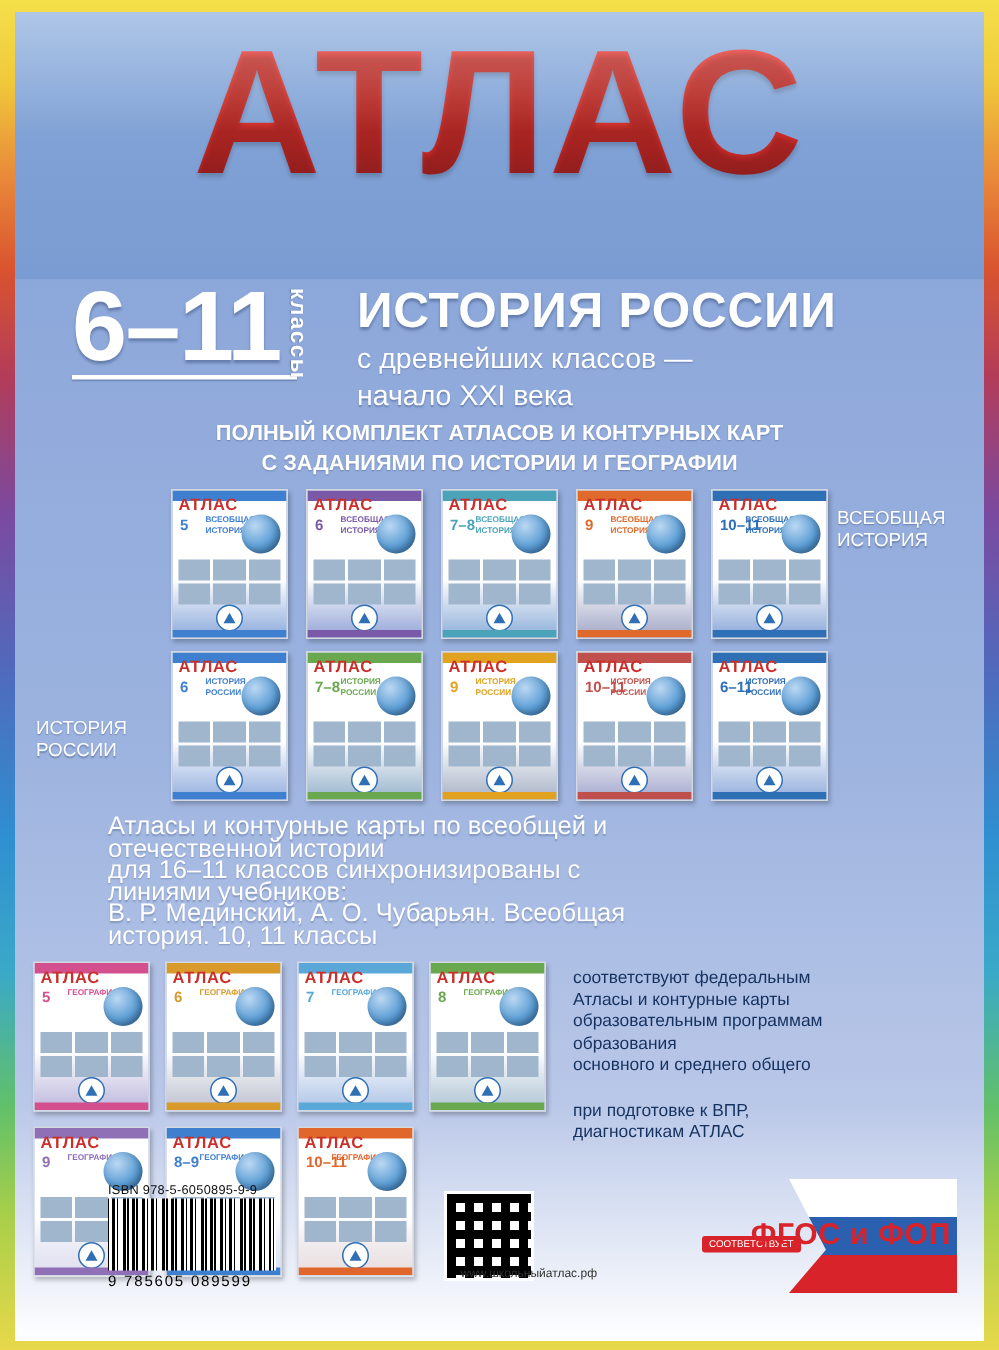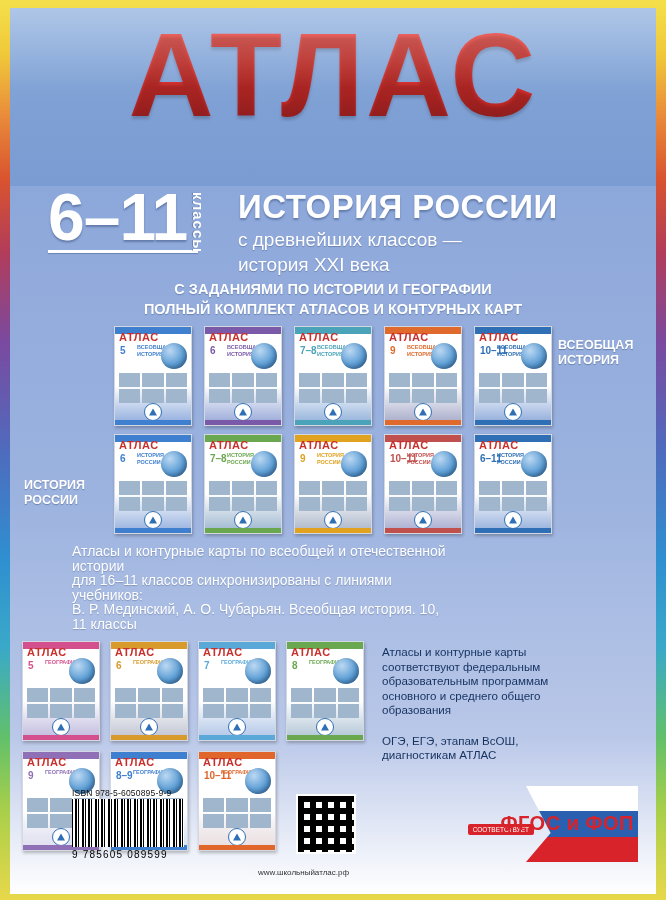--- a/index.html
+++ b/index.html
@@ -145,21 +145,21 @@
     justify-content: center;
     align-items: flex-start;
     gap: 12px;
     margin-top: 8px;
     position: relative;
   }
   .row-label {
     position: absolute;
     color: #ffffff;
     font-size: 12.5px;
-    font-weight: bold;
+    font-weight: normal;
     line-height: 15px;
     text-shadow: 0 1px 1px rgba(20,40,80,0.35);
   }
   .row-label.right { right: 8px; top: 12px; width: 90px; }
   .row-label.left  { left: 14px;  top: 44px; width: 90px; text-align: left;}
 
   
   .book {
     width: 76px;
     height: 98px;
@@ -242,21 +242,21 @@
   .book .b-bar {
     position: absolute;
     left: 0; right: 0; bottom: 0;
     height: 5px;
   }
 
   
   .desc {
     margin: 10px 0 0 62px;
     color: #ffffff;
-    font-size: 14px;
+    font-size: 17px;
     line-height: 14.5px;
     width: 380px;
     text-shadow: 0 1px 1px rgba(20,40,80,0.25);
   }
 
   
   .geo-wrap {
     display: flex;
     margin-top: 10px;
     padding: 0 12px;
@@ -313,23 +313,23 @@
     width: 56px; height: 56px;
     background:
       linear-gradient(to right, #000 0 6px, transparent 6px) 0 0/12px 12px repeat,
       linear-gradient(to bottom, #000 0 6px, transparent 6px) 0 0/12px 12px repeat,
       #fff;
     background-blend-mode: multiply;
     border: 2px solid #fff;
   }
   .site {
     position: absolute;
-    left: 248px; top: 86px;
+    left: 248px; top: 62px;
     width: 140px;
-    text-align: left;
+    text-align: right;
     font-size: 8px;
     color: #333;
   }
   .fgos {
     position: absolute;
     right: 18px; top: 4px;
     width: 210px;
     height: 78px;
   }
   .fgos-flag {
@@ -373,26 +373,26 @@
 
     <div class="subhead">
       <div class="grade">
         <div class="grade-num">6–11</div>
         <div class="grade-line"></div>
         <div class="grade-word">классы</div>
       </div>
       <div class="course">
         <div class="course-main">ИСТОРИЯ РОССИИ</div>
         <div class="course-sub">с древнейших классов —</div>
-        <div class="course-sub">история XXI века</div>
+        <div class="course-sub">начало XXI века</div>
       </div>
     </div>
 
+    <div class="fullset">ПОЛНЫЙ КОМПЛЕКТ АТЛАСОВ И КОНТУРНЫХ КАРТ</div>
     <div class="fullset">С ЗАДАНИЯМИ ПО ИСТОРИИ И ГЕОГРАФИИ</div>
-    <div class="fullset">ПОЛНЫЙ КОМПЛЕКТ АТЛАСОВ И КОНТУРНЫХ КАРТ</div>
 
     <div class="row" id="row-world">
       <div class="row-label right">
         <div>ВСЕОБЩАЯ</div>
         <div>ИСТОРИЯ</div>
       </div>
     <div class="book" style="background: linear-gradient(rgb(255, 255, 255) 0%, rgb(255, 255, 255) 60%, rgba(63, 127, 208, 0.133) 100%);">
           <div class="b-top" style="background:#3f7fd0"></div>
           <div class="b-title">АТЛАС</div>
           <div class="b-grade" style="color:#3f7fd0">5</div>
@@ -694,28 +694,28 @@
               <i></i>
               <i></i>
               <i></i>
             </div>
             <div class="b-logo"></div>
             <div class="b-bar" style="background:#e0662b"></div>
           </div>
         </div>
       <div class="geo-notes">
         <div>
+          <div>соответствуют федеральным</div>
           <div>Атласы и контурные карты</div>
-          <div>соответствуют федеральным</div>
           <div>образовательным программам</div>
+          <div>образования</div>
           <div>основного и среднего общего</div>
-          <div>образования</div>
         </div>
         <div class="n2">
-          <div>ОГЭ, ЕГЭ, этапам ВсОШ,</div>
+          <div>при подготовке к ВПР,</div>
           <div>диагностикам АТЛАС</div>
         </div>
       </div>
     </div>
 
     <div class="footer">
       <div class="isbn">ISBN 978-5-6050895-9-9</div>
       <div class="barcode"></div>
       <div class="barcode-num">9 785605 089599</div>
       <div class="qr"></div>

